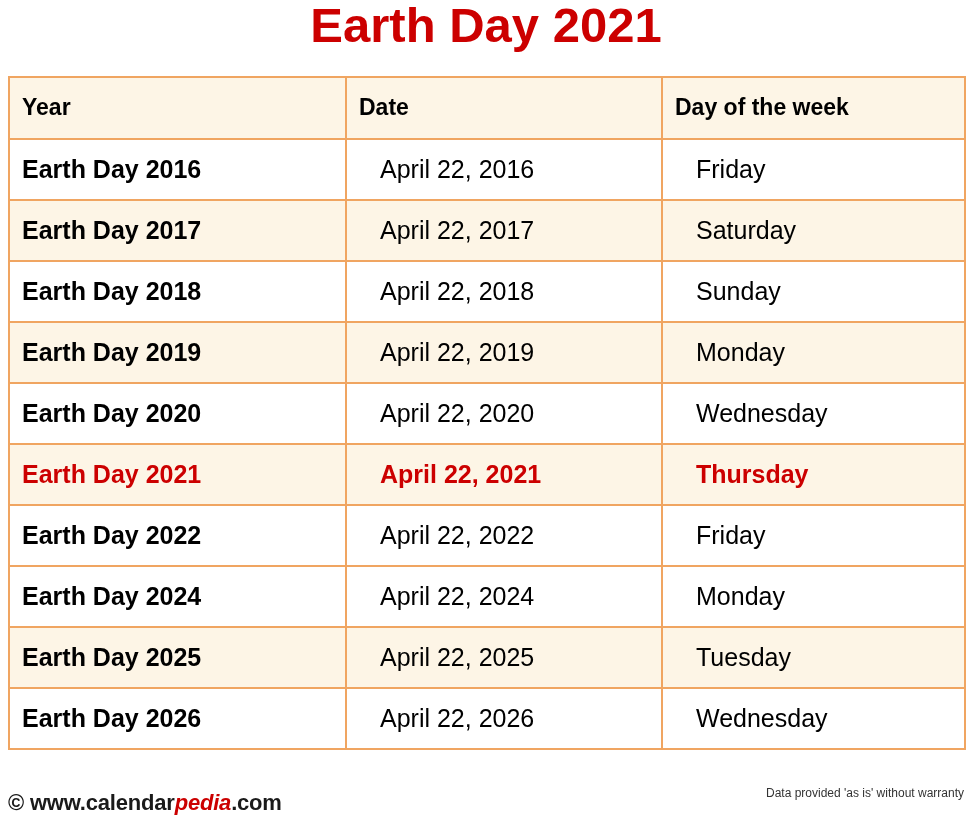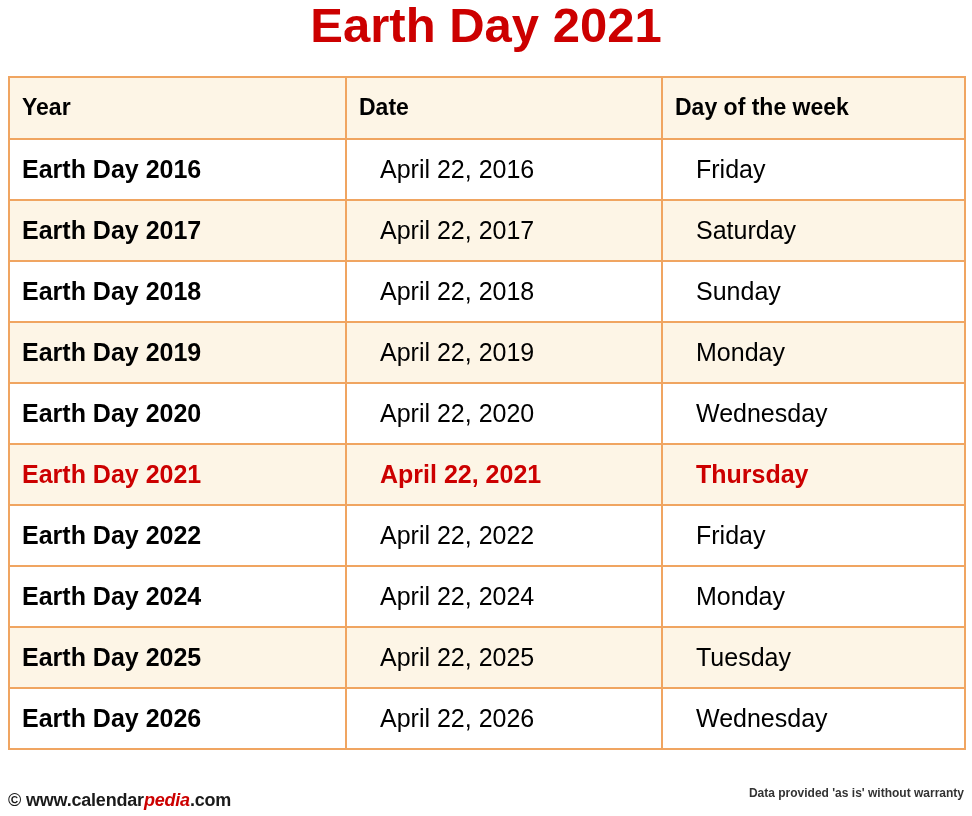--- a/index.html
+++ b/index.html
@@ -93,37 +93,37 @@
     position: absolute;
     left: 0;
     top: 790px;
     width: 972px;
     height: 26px;
   }
   .footer-left {
     position: absolute;
     left: 8px;
     top: 0px;
-    font-size: 18px;
+    font-size: 22px;
     font-weight: bold;
     color: #1a1a1a;
     white-space: nowrap;
     letter-spacing: -0.2px;
   }
   .footer-left .brand-accent {
     color: #CC0000;
     font-style: italic;
     font-weight: bold;
   }
   .footer-right {
     position: absolute;
     right: 8px;
     top: -4px;
     font-size: 12px;
-    font-weight: bold;
+    font-weight: normal;
     color: #333333;
     white-space: nowrap;
   }
 </style>
 </head>
 <body>
 
 <div class="page">
 
   <div class="page-title">Earth Day 2021</div>

